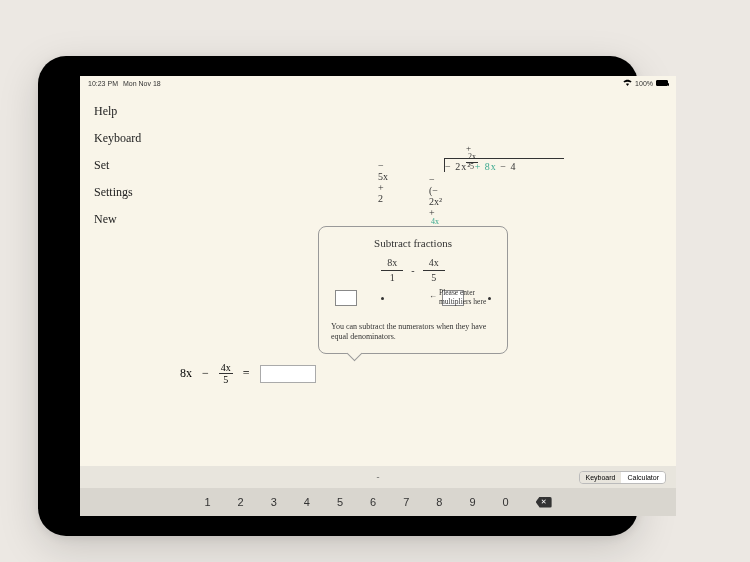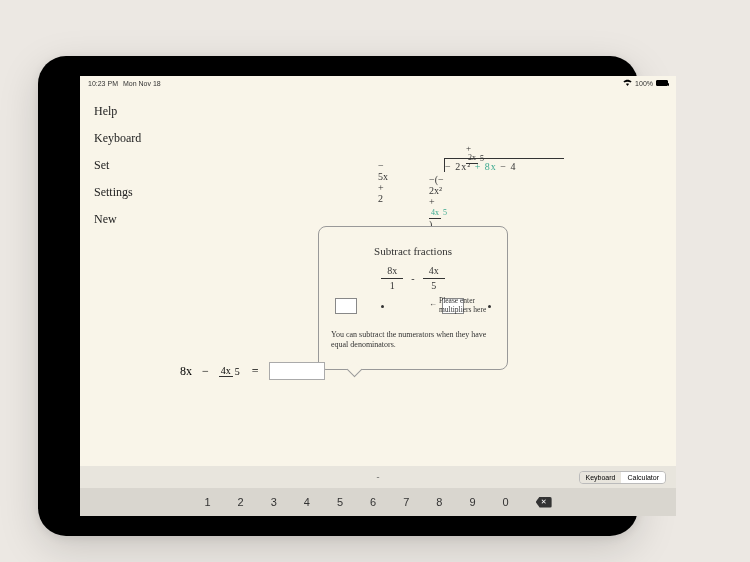--- a/index.html
+++ b/index.html
@@ -65,21 +65,21 @@
       color: #222;
     }
     .menu div { cursor: pointer; }
     .math-area {
       position: absolute;
       left: 300px;
       top: 70px;
       font-size: 10px;
       color: #333;
     }
-    .frac { display: inline-flex; flex-direction: row; align-items: center; vertical-align: middle; font-size: 8px; line-height: 1.1; }
+    .frac { display: inline-flex; flex-direction: column; align-items: center; vertical-align: middle; font-size: 8px; line-height: 1.1; }
     .frac .num { border-bottom: 0.5px solid #333; padding: 0 2px; }
     .frac .den { padding: 0 2px; }
     .quotient-row { position: absolute; left: 86px; top: -3px; font-size: 9px; }
     .division-box {
       position: absolute;
       left: 64px;
       top: 12px;
       border-left: 0.8px solid #333;
       border-top: 0.8px solid #333;
       padding: 2px 6px 0 0;
@@ -90,21 +90,21 @@
     .sub-row { position: absolute; left: 49px; top: 28px; font-size: 10px; }
     .highlight { color: #3aa98f; }
     .tooltip {
       position: absolute;
       left: 238px;
       top: 150px;
       width: 190px;
       background: #f9f5e9;
       border: 0.8px solid #999;
       border-radius: 8px;
-      padding: 18px 12px;
+      padding: 10px 12px;
       font-size: 9px;
       color: #333;
     }
     .tooltip::before {
       content: '';
       position: absolute;
       bottom: -6px;
       left: 30px;
       width: 10px;
       height: 10px;

